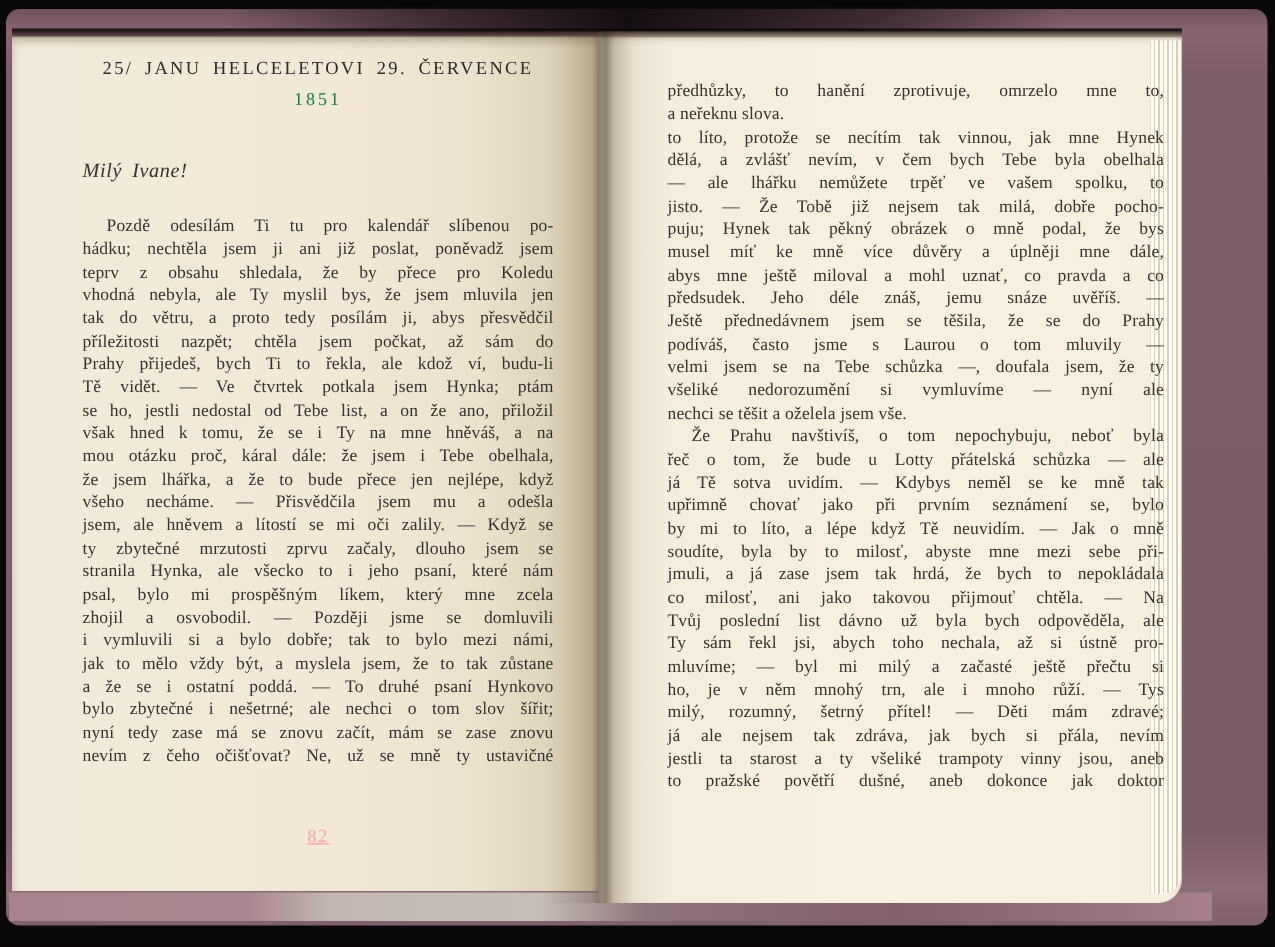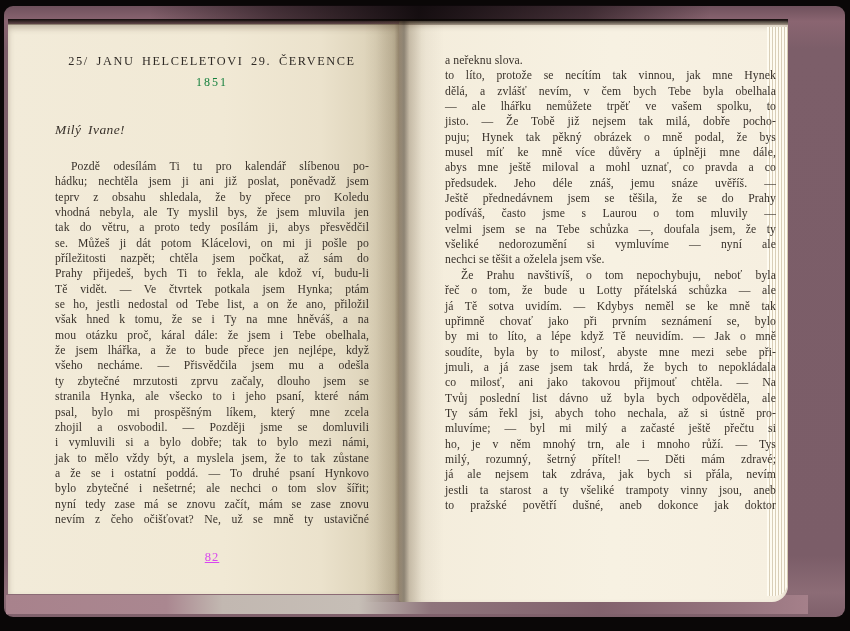--- a/index.html
+++ b/index.html
@@ -62,42 +62,42 @@
   }
   .edge-stripes {
     position: absolute; left: 767px; top: 27px; width: 21px; height: 569px;
     border-radius: 0 0 14px 0;
     background: repeating-linear-gradient(to right,
       rgba(255,252,242,0.95) 0 2px, rgba(208,196,170,0.75) 2px 3px);
   }
 
   
   .textcol { position: absolute; color: #39322b; }
-  .text-left  { left: 55px; top: 48px; width: 314px; }
+  .text-left  { left: 55px; top: 32px; width: 314px; }
   .text-right { left: 445px; top: 49px; width: 331px; }
   .hdr1 {
     text-align: center; font-size: 12.3px; line-height: 14px;
     letter-spacing: 1.6px; word-spacing: 3px; color: #2f2a25; margin-top: 6px;
   }
   .hdr2 {
     text-align: center; font-size: 12px; line-height: 14px;
     letter-spacing: 2px; color: #15803d; margin-top: 7px;
   }
   .salut { font-style: italic; font-size: 13.5px; margin-top: 33px; letter-spacing: 0.4px; word-spacing: 3px; }
   .bodytext { margin-top: 21px; }
   .text-right .bodytext { margin-top: 4px; }
   .line {
     font-size: 11.7px; line-height: 15.35px;
     letter-spacing: 0.1px; white-space: nowrap;
   }
   .line.jl { text-align: justify; text-align-last: justify; white-space: normal; }
   .line.indent { padding-left: 16px; }
   .pagenum {
     position: absolute; text-align: center;
-    font-size: 12.5px; color: #d946ef; letter-spacing: 1px; text-decoration: underline;
+    font-size: 12.5px; color: #fca5a5; letter-spacing: 1px; text-decoration: underline;
   }
   .pagenum-left  { left: 47px; top: 527px; width: 314px; }
 </style>
 </head>
 <body>
 
 <div class="stage">
 
   <div class="cover"></div>
   <div class="cover-top-shade"></div>
@@ -112,45 +112,46 @@
   <div class="textcol text-left">
     <div class="hdr1">25/ JANU HELCELETOVI 29. ČERVENCE</div>
     <div class="hdr2">1851</div>
     <div class="salut">Milý Ivane!</div>
     <div class="bodytext" id="left-body">
         <div class="line jl indent">Pozdě odesílám Ti tu pro kalendář slíbenou po-</div>
         <div class="line jl">hádku; nechtěla jsem ji ani již poslat, poněvadž jsem</div>
         <div class="line jl">teprv z obsahu shledala, že by přece pro Koledu</div>
         <div class="line jl">vhodná nebyla, ale Ty myslil bys, že jsem mluvila jen</div>
         <div class="line jl">tak do větru, a proto tedy posílám ji, abys přesvědčil</div>
-        <div class="line jl">se. Můžeš ji dát potom Klácelovi, on mi ji pošle po</div>
         <div class="line jl">příležitosti nazpět; chtěla jsem počkat, až sám do</div>
         <div class="line jl">Prahy přijedeš, bych Ti to řekla, ale kdož ví, budu-li</div>
         <div class="line jl">Tě vidět. — Ve čtvrtek potkala jsem Hynka; ptám</div>
         <div class="line jl">se ho, jestli nedostal od Tebe list, a on že ano, přiložil</div>
         <div class="line jl">však hned k tomu, že se i Ty na mne hněváš, a na</div>
         <div class="line jl">mou otázku proč, káral dále: že jsem i Tebe obelhala,</div>
         <div class="line jl">že jsem lhářka, a že to bude přece jen nejlépe, když</div>
         <div class="line jl">všeho necháme. — Přisvědčila jsem mu a odešla</div>
+        <div class="line jl">jsem, ale hněvem a lítostí se mi oči zalily. — Když se</div>
         <div class="line jl">ty zbytečné mrzutosti zprvu začaly, dlouho jsem se</div>
         <div class="line jl">stranila Hynka, ale všecko to i jeho psaní, které nám</div>
         <div class="line jl">psal, bylo mi prospěšným líkem, který mne zcela</div>
         <div class="line jl">zhojil a osvobodil. — Později jsme se domluvili</div>
         <div class="line jl">i vymluvili si a bylo dobře; tak to bylo mezi námi,</div>
         <div class="line jl">jak to mělo vždy být, a myslela jsem, že to tak zůstane</div>
         <div class="line jl">a že se i ostatní poddá. — To druhé psaní Hynkovo</div>
         <div class="line jl">bylo zbytečné i nešetrné; ale nechci o tom slov šířit;</div>
         <div class="line jl">nyní tedy zase má se znovu začít, mám se zase znovu</div>
         <div class="line jl">nevím z čeho očišťovat? Ne, už se mně ty ustavičné</div>
       </div>
   </div>
   <div class="pagenum pagenum-left" style="position: absolute; left: 55px; top: 550px; width: 314px;">82</div>
 
   <div class="textcol text-right">
     <div class="bodytext" id="right-body">
+        <div class="line jl">předhůzky, to hanění zprotivuje, omrzelo mne to,</div>
         <div class="line">a neřeknu slova.</div>
         <div class="line jl">to líto, protože se necítím tak vinnou, jak mne Hynek</div>
         <div class="line jl">dělá, a zvlášť nevím, v čem bych Tebe byla obelhala</div>
         <div class="line jl">— ale lhářku nemůžete trpěť ve vašem spolku, to</div>
         <div class="line jl">jisto. — Že Tobě již nejsem tak milá, dobře pocho-</div>
         <div class="line jl">puju; Hynek tak pěkný obrázek o mně podal, že bys</div>
         <div class="line jl">musel míť ke mně více důvěry a úplněji mne dále,</div>
         <div class="line jl">abys mne ještě miloval a mohl uznať, co pravda a co</div>
         <div class="line jl">předsudek. Jeho déle znáš, jemu snáze uvěříš. —</div>
         <div class="line jl">Ještě přednedávnem jsem se těšila, že se do Prahy</div>

